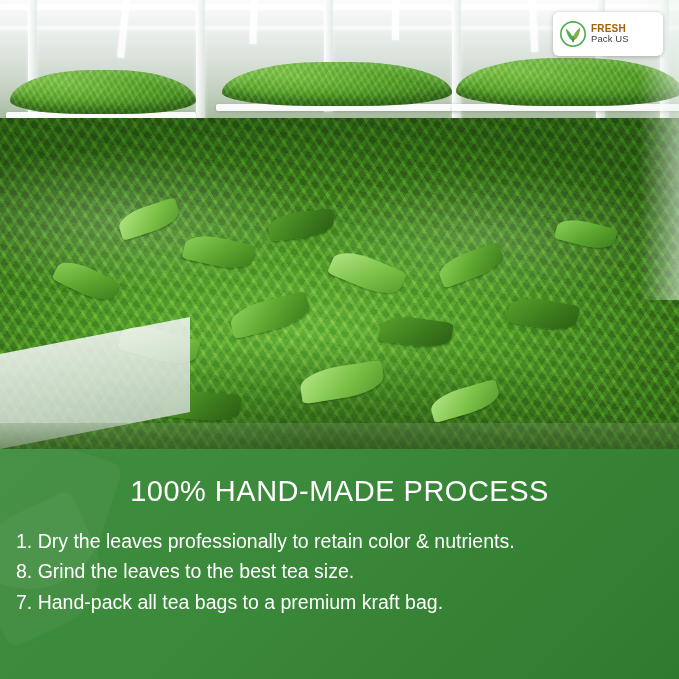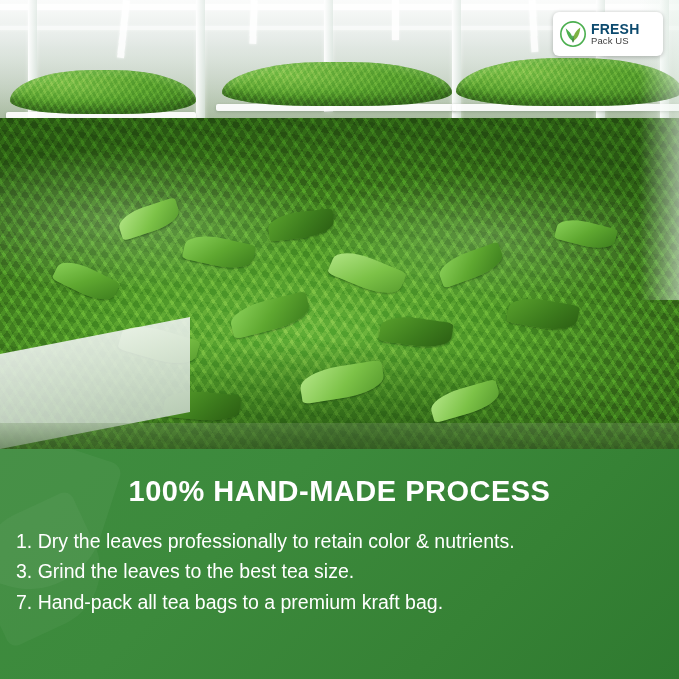--- a/index.html
+++ b/index.html
@@ -173,23 +173,23 @@
     flex: 0 0 26px;
     position: relative;
   }
   .logo-text {
     display: flex;
     flex-direction: column;
     justify-content: center;
     line-height: 1.05;
   }
   .logo-line1 {
-    font-size: 14px;
+    font-size: 10px;
     font-weight: bold;
-    color: #0c4a6e;
+    color: #a16207;
     letter-spacing: 0.2px;
   }
   .logo-line2 {
     font-size: 9.5px;
     color: #3e3e3e;
     letter-spacing: 0.1px;
   }
 
   
   .panel {
@@ -220,21 +220,21 @@
     border-radius: 50% 8% 50% 8%;
     background: rgba(255,255,255,0.04);
     transform: rotate(-25deg);
   }
   .panel-heading {
     position: relative;
     margin: 26px 0 0 0;
     text-align: center;
     color: #ffffff;
     font-size: 29px;
-    font-weight: bold;
+    font-weight: normal;
     letter-spacing: 0.5px;
   }
   .steps {
     position: relative;
     margin: 18px 16px 0 0;
     padding: 0 12px 0 16px;
     list-style: none;
   }
   .step {
     color: #ffffff;
@@ -315,18 +315,18 @@
   </div>
 
   <div class="panel">
     <div class="panel-leaf-deco"></div>
     <div class="panel-leaf-deco2"></div>
 
     <div class="panel-heading">100% HAND-MADE PROCESS</div>
 
     <ul class="steps">
       <li class="step">1. Dry the leaves professionally to retain color &amp; nutrients.</li>
-      <li class="step">3. Grind the leaves to the best tea size.</li>
+      <li class="step">8. Grind the leaves to the best tea size.</li>
       <li class="step">7. Hand-pack all tea bags to a premium kraft bag.</li>
     </ul>
   </div>
 
 </div>
 
 </body></html>

